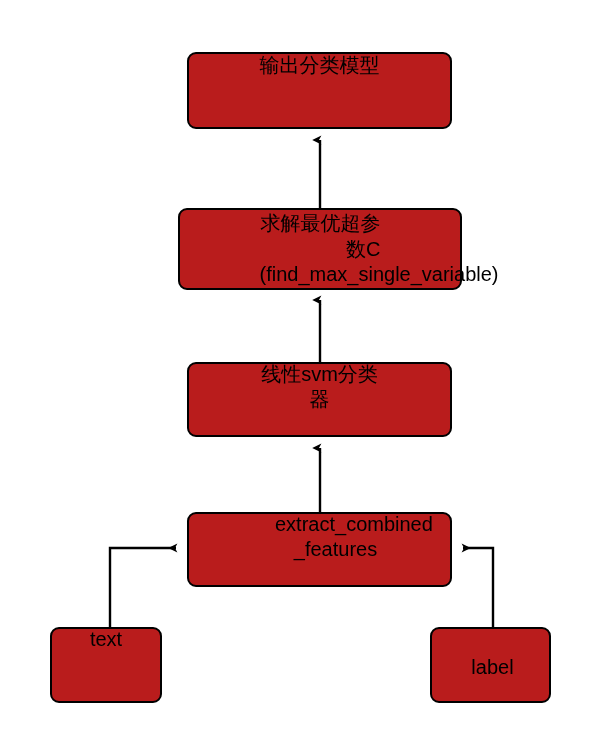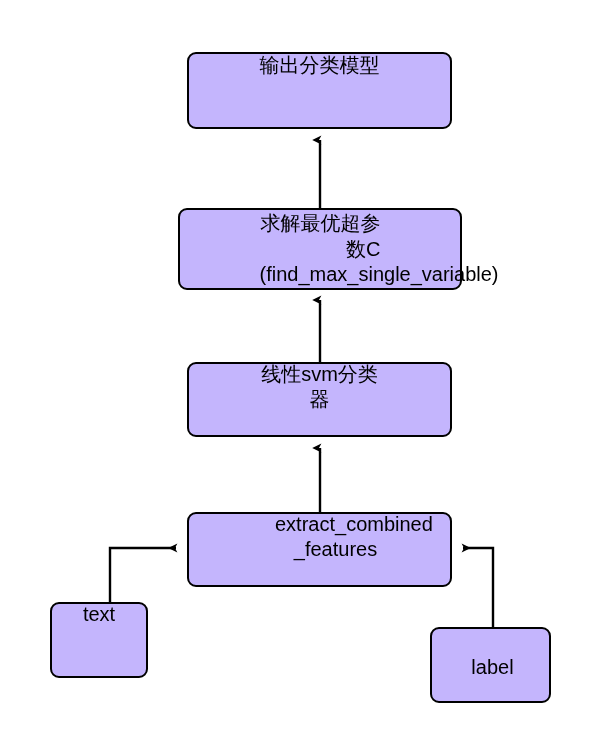--- a/index.html
+++ b/index.html
@@ -26,40 +26,40 @@
     position: absolute;
     left: 0;
     top: 0;
     width: 602px;
     height: 754px;
     pointer-events: none;
   }
   .node {
     position: absolute;
     box-sizing: border-box;
-    background: #c4b5fd;
+    background: #b91c1c;
     border: 2.4px solid #000000;
     border-radius: 9px;
     display: flex;
     align-items: center;
     justify-content: center;
     text-align: center;
     line-height: 1.28;
     white-space: pre;
     z-index: 2;
   }
   .node-label {
     display: block;
     white-space: pre-line;
   }
   .node-output-model   { left: 187px; top: 52px;  width: 265px; height: 77px; font-size: 23px; }
   .node-find-hyperparam{ left: 178px; top: 208px; width: 284px; height: 82px; font-size: 22px; text-align: right; }
   .node-linear-svm     { left: 187px; top: 362px; width: 265px; height: 75px; font-size: 23px; }
   .node-extract-features{left: 187px; top: 512px; width: 265px; height: 75px; font-size: 22px; padding-left: 32px; }
-  .node-text           { left: 50px;  top: 602px; width: 98px; height: 76px; font-size: 20px; justify-content: center; }
+  .node-text           { left: 50px;  top: 627px; width: 112px; height: 76px; font-size: 20px; justify-content: center; }
   .node-label          { left: 430px; top: 627px; width: 121px; height: 76px; font-size: 20px; }
 </style>
 </head>
 <body>
 
 <div id="diagram-canvas">
 
   <svg class="edge-layer" width="602" height="754" viewBox="0 0 602 754" xmlns="http://www.w3.org/2000/svg">
     <defs>
       <marker id="arrowhead-up" markerWidth="10" markerHeight="10" refX="5" refY="8.4" orient="auto" markerUnits="userSpaceOnUse">

